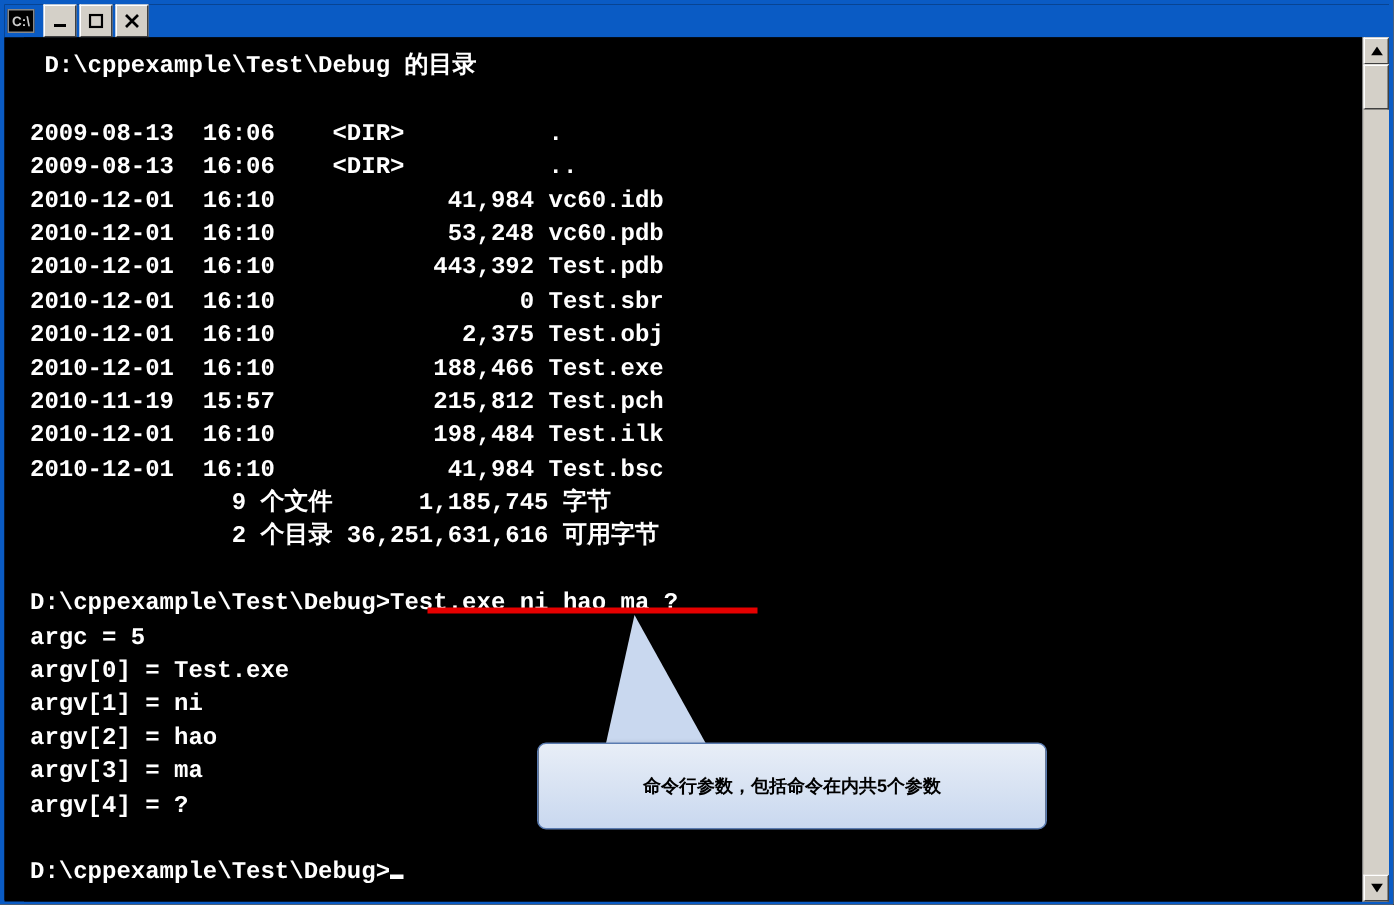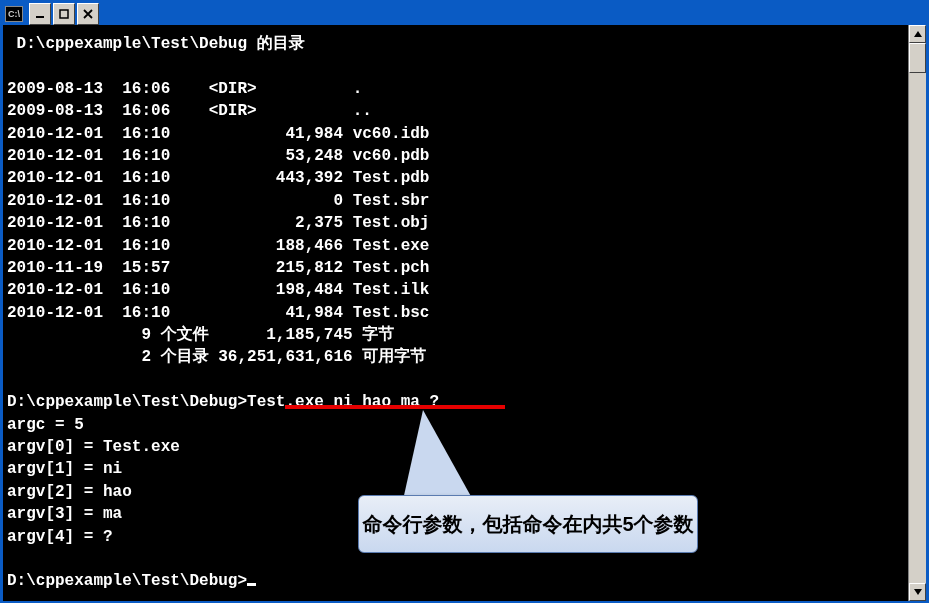--- a/index.html
+++ b/index.html
@@ -58,20 +58,21 @@
       font-family: Arial;
       font-size: 12px;
       cursor: pointer;
     }
     .win-btn svg { width: 10px; height: 10px; }
     .terminal-area {
       flex: 1;
       display: flex;
       background: #000;
       position: relative;
+      padding-left: 13px;
     }
     .terminal {
       flex: 1;
       background: #000;
       color: #fff;
       font-family: 'Courier New', 'SimSun', monospace;
       font-size: 16px;
       font-weight: bold;
       padding: 8px 4px;
       white-space: pre;
@@ -127,21 +128,21 @@
       left: 355px;
       width: 340px;
       height: 58px;
       background: linear-gradient(to bottom, #e8eef7, #c9d8ef);
       border: 1px solid #5a7bb0;
       border-radius: 6px;
       display: flex;
       align-items: center;
       justify-content: center;
       font-family: 'Microsoft YaHei', 'SimSun', sans-serif;
-      font-size: 20px;
+      font-size: 12px;
       font-weight: bold;
       color: #000;
       box-shadow: 2px 2px 4px rgba(0,0,0,0.3);
     }
     .callout-arrow {
       position: absolute;
       top: 385px;
       left: 400px;
       width: 0;
       height: 0;

